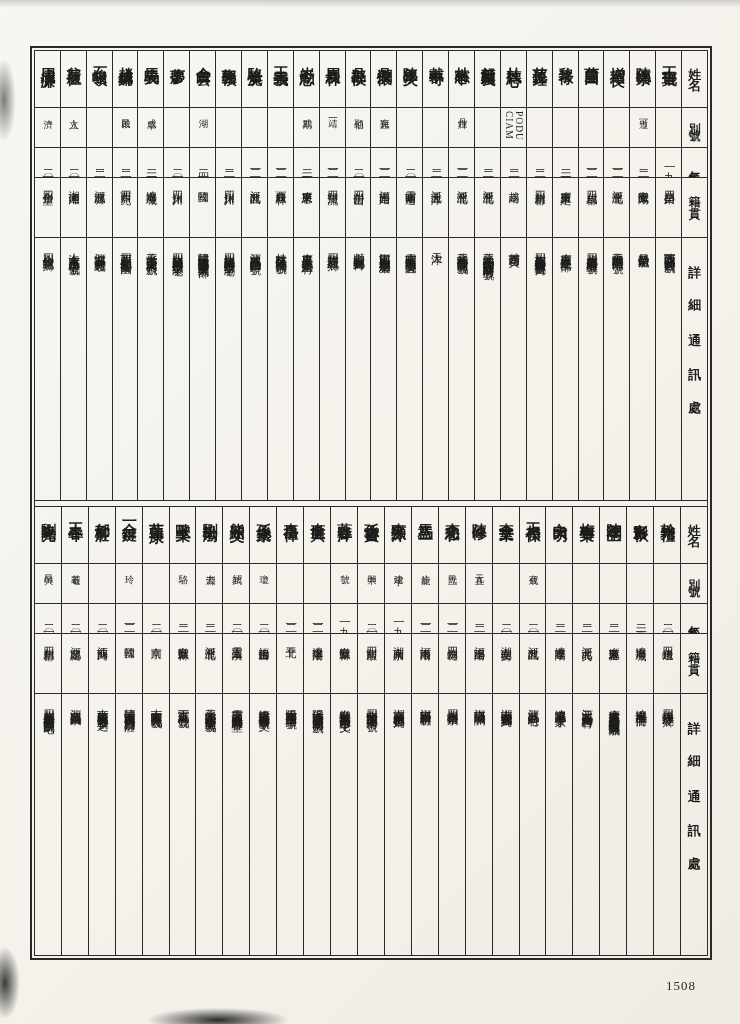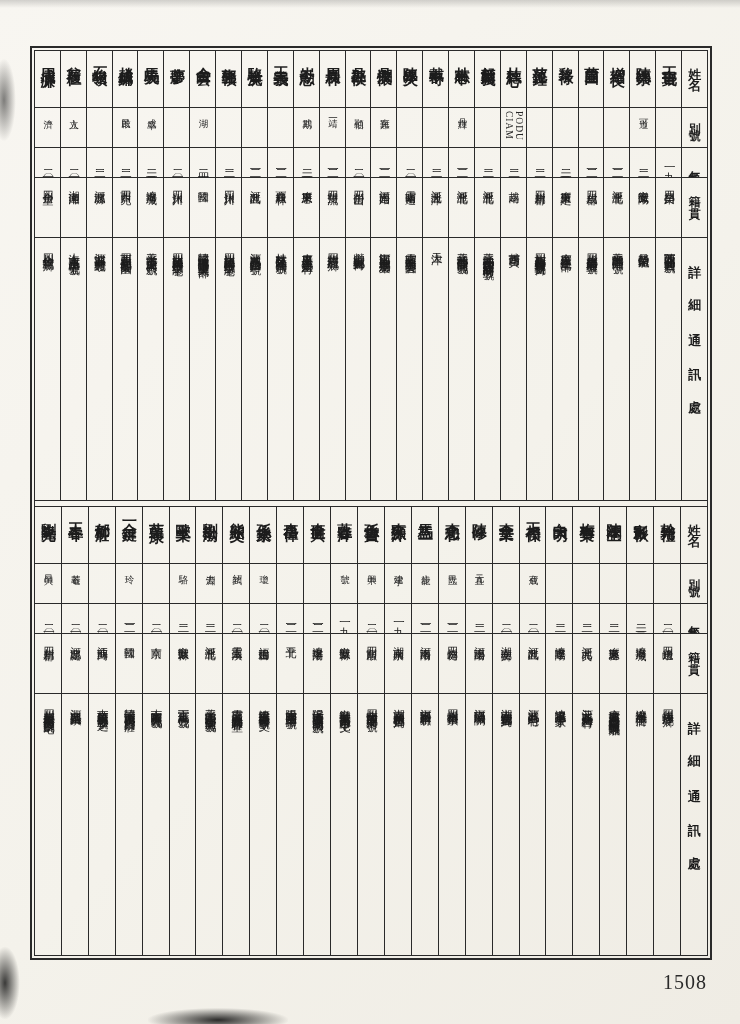--- a/index.html
+++ b/index.html
@@ -53,22 +53,22 @@
   .r-native.cell .vtext { font-size:11px; padding-top:4px; }
   .r-addr  .vtext { font-size:11.5px; padding-top:6px; height:100%; }
   
   .hdr .vtext { font-weight:bold; }
   .header-col .r-name  .vtext { font-size:13px; letter-spacing:10px; padding-top:7px; }
   .header-col .r-alias .vtext { font-size:12px; letter-spacing:6px;  padding-top:5px; }
   .header-col .r-age   .vtext { font-size:12px; letter-spacing:3px; }
   .header-col .r-native.cell .vtext { font-size:12px; letter-spacing:12px; padding-top:8px; }
   .header-col .r-addr  .vtext { font-size:13px; letter-spacing:34px; padding-top:16px; }
   .page-number {
-    position:absolute; right:33px; bottom:30px;
-    font-size:20px; letter-spacing:1px; color:#2a2a2a;
+    position:absolute; right:44px; bottom:30px;
+    font-size:13px; letter-spacing:1px; color:#2a2a2a;
   }
   .scan-artifact { position:absolute; pointer-events:none; }
   #edge-top    { left:0; top:0; right:0; height:8px;
                  background:linear-gradient(180deg,rgba(70,70,70,0.22),rgba(70,70,70,0)); }
   #smudge-left-top    { left:-8px;  top:58px;   width:24px;  height:84px;
                  background:radial-gradient(ellipse at center,rgba(25,25,25,0.55),rgba(25,25,25,0) 70%); }
   #smudge-left-bottom { left:-10px; bottom:4px; width:30px;  height:74px;
                  background:radial-gradient(ellipse at center,rgba(12,12,12,0.8),rgba(12,12,12,0) 70%); }
   #smudge-bottom      { left:148px; bottom:-8px; width:140px; height:24px;
                  background:radial-gradient(ellipse at center,rgba(8,8,8,0.85),rgba(8,8,8,0) 72%); }

